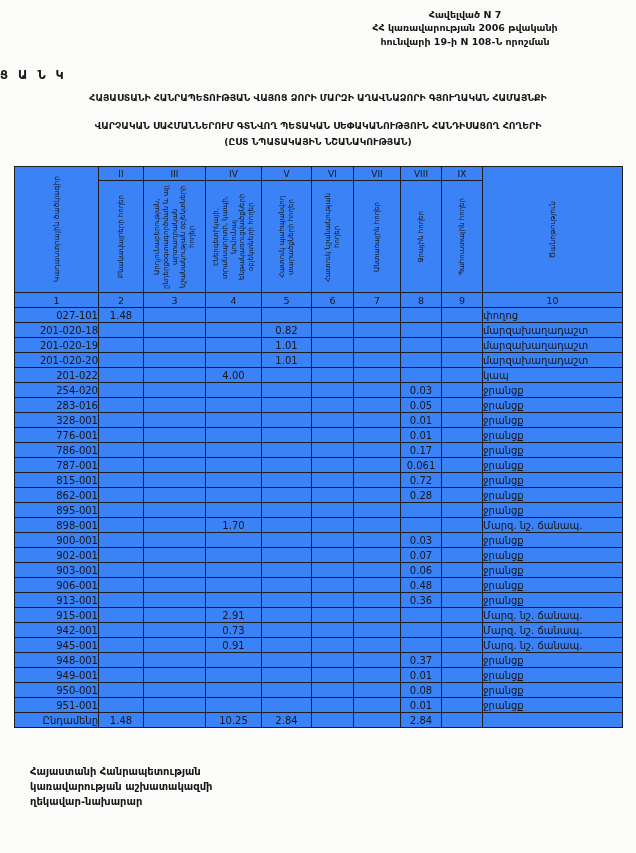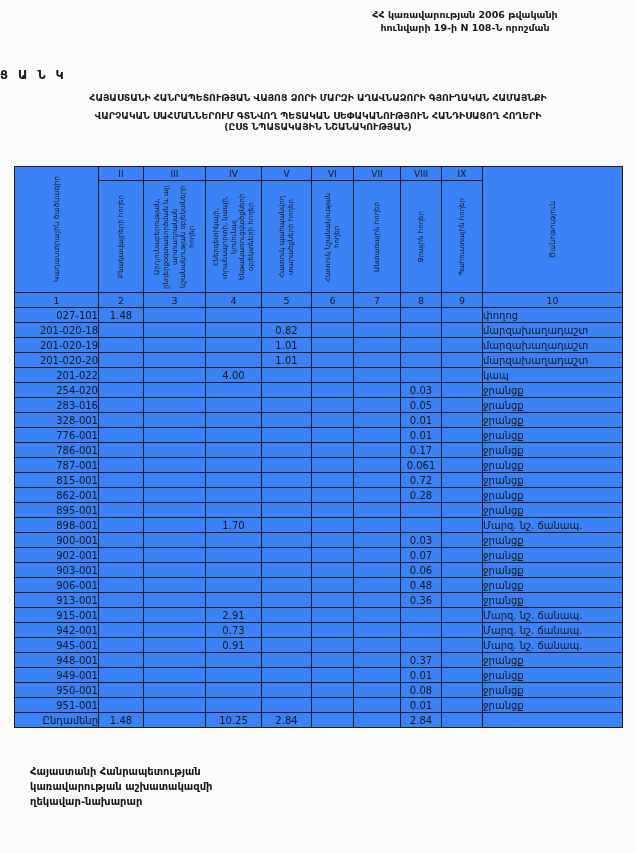--- a/index.html
+++ b/index.html
@@ -19,22 +19,22 @@
 
   .doc-title {
     position:absolute; top:68px; left:0; width:100%;
     text-align:left; font-weight:bold; font-size:11.5px; letter-spacing:3px;
   }
   .title-lines {
     position:absolute; top:92px; left:8px; width:620px;
     text-align:center; font-weight:bold; font-size:9.3px;
   }
   .title-lines div { white-space:nowrap; }
-  .title-lines .t1 { margin-bottom:7px; }
-  .title-lines .t2 { }
+  .title-lines .t1 { margin-bottom:17px; }
+  .title-lines .t2 { margin-bottom:5px; }
 
   table.land {
     position:absolute; top:166px; left:14px; width:608px;
     border-collapse:collapse; table-layout:fixed;
     background:#3b82f6;
   }
   .land th, .land td {
     border:1px solid #1d1d1d; padding:0; overflow:hidden;
     font-weight:normal;
   }
@@ -60,20 +60,21 @@
     position:absolute; left:452px; top:888px;
     font-size:10px; font-weight:bold;
   }
 </style>
 </head>
 <body>
 
 <div class="page">
 
   <div class="annex">
+    <div>Հավելված N 7</div>
     <div>ՀՀ կառավարության 2006 թվականի</div>
     <div>հունվարի 19-ի N 108-Ն որոշման</div>
   </div>
 
   <div class="doc-title">Ց Ա Ն Կ</div>
 
   <div class="title-lines">
     <div class="t1">ՀԱՅԱՍՏԱՆԻ ՀԱՆՐԱՊԵՏՈՒԹՅԱՆ ՎԱՅՈՑ ՁՈՐԻ ՄԱՐԶԻ ԱՂԱՎՆԱՁՈՐԻ ԳՅՈՒՂԱԿԱՆ ՀԱՄԱՅՆՔԻ</div>
     <div class="t2">ՎԱՐՉԱԿԱՆ ՍԱՀՄԱՆՆԵՐՈՒՄ ԳՏՆՎՈՂ ՊԵՏԱԿԱՆ ՍԵՓԱԿԱՆՈՒԹՅՈՒՆ ՀԱՆԴԻՍԱՑՈՂ ՀՈՂԵՐԻ</div>
     <div class="t3">(ԸՍՏ ՆՊԱՏԱԿԱՅԻՆ ՆՇԱՆԱԿՈՒԹՅԱՆ)</div>

